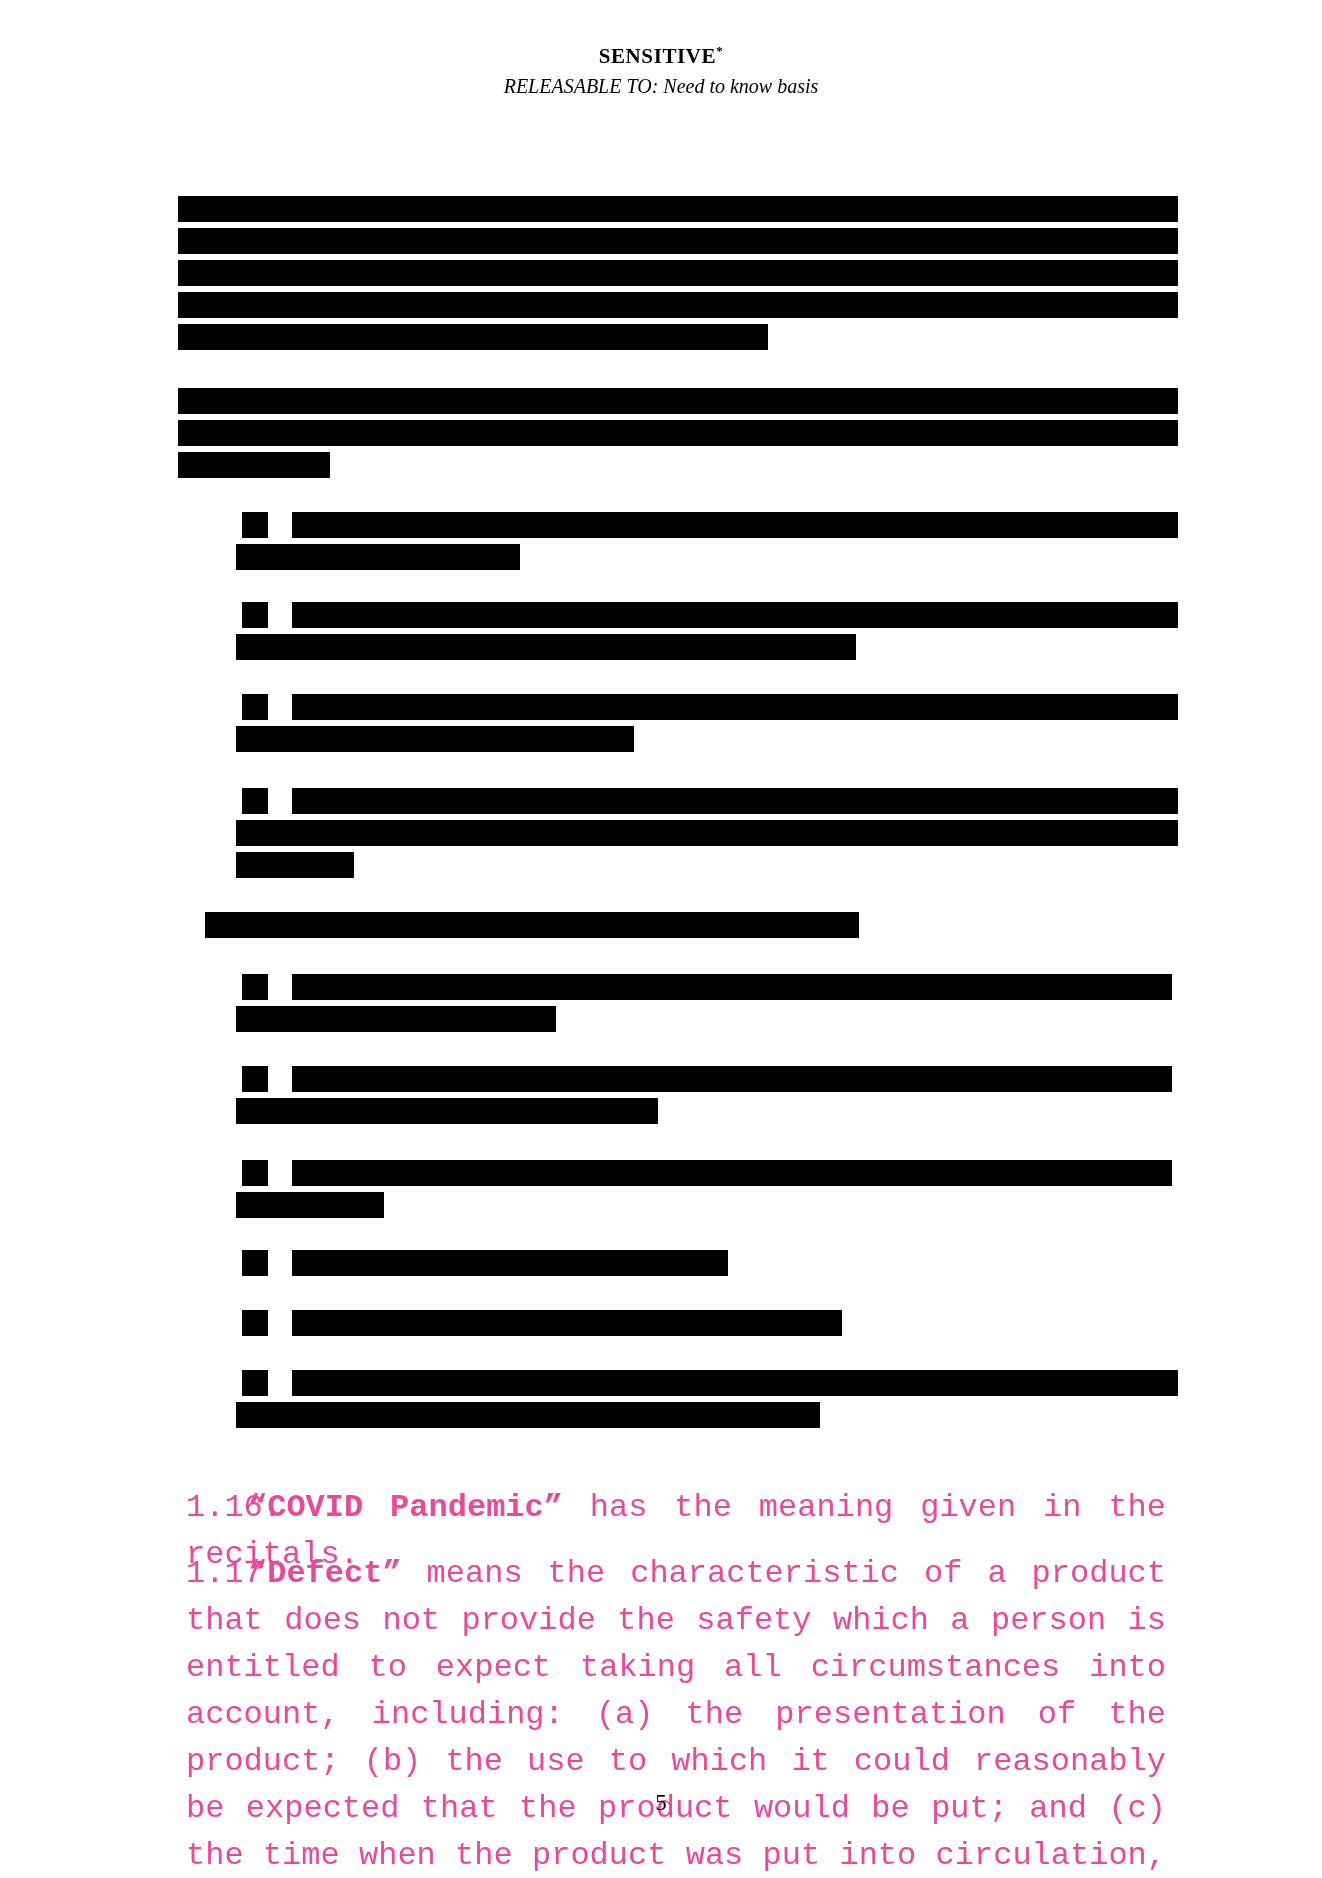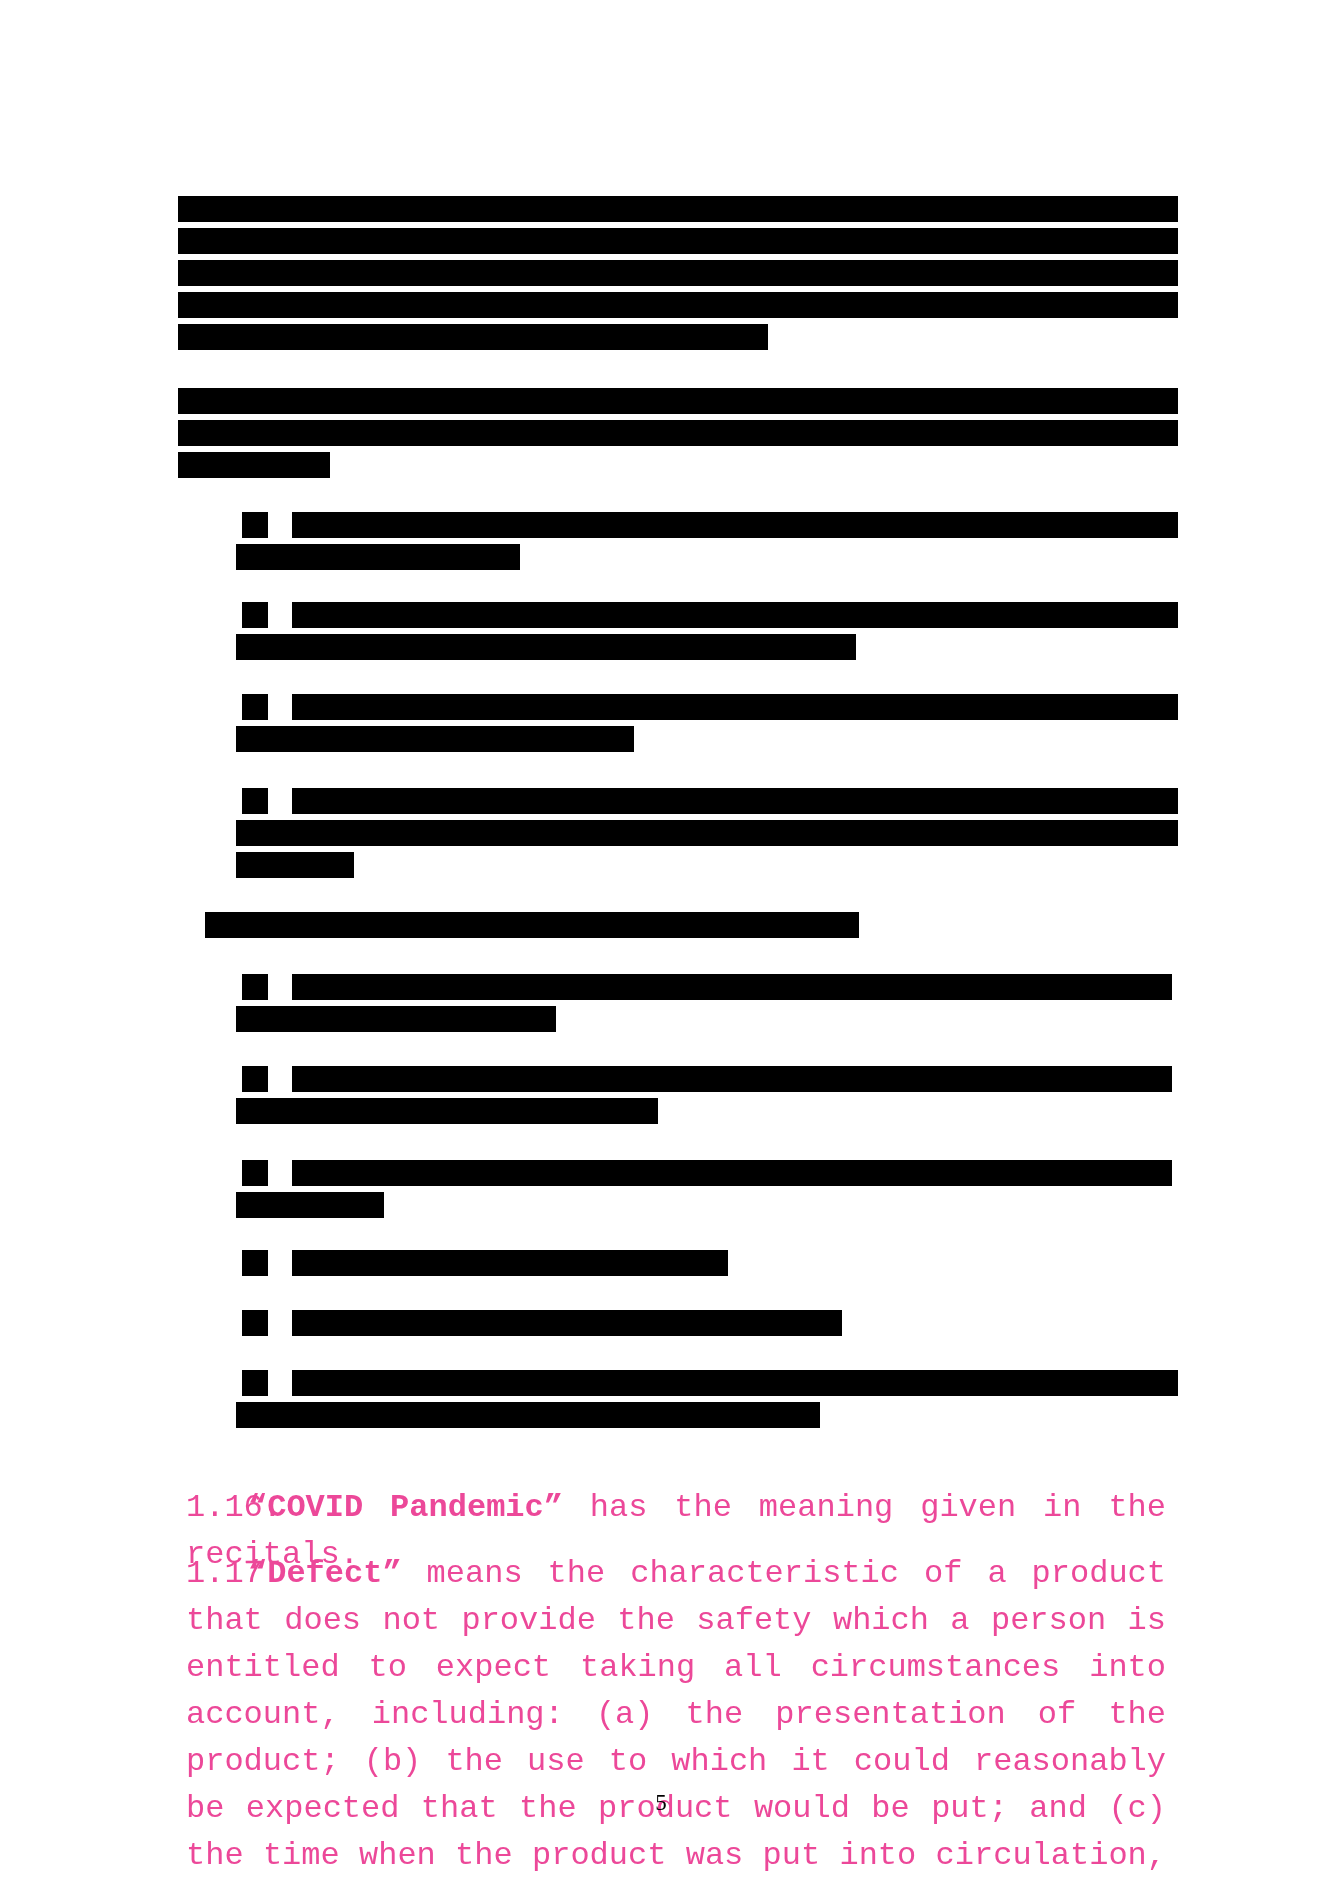--- a/index.html
+++ b/index.html
@@ -107,20 +107,24 @@
     text-align: center;
     font-family: "Liberation Serif", serif;
     font-size: 23px;
   }
 </style>
 </head>
 <body>
 
 <div class="page">
 
+  <div class="header">
+    <div class="classification"><span>SENSITIVE</span><sup>*</sup></div>
+    <div class="releasable">RELEASABLE TO: Need to know basis</div>
+  </div>
 
   <div class="redactions">
 
     <div class="bar" style="left:178px; top:196px; width:1000px;"></div>
     <div class="bar" style="left:178px; top:228px; width:1000px;"></div>
     <div class="bar" style="left:178px; top:260px; width:1000px;"></div>
     <div class="bar" style="left:178px; top:292px; width:1000px;"></div>
     <div class="bar" style="left:178px; top:324px; width:590px;"></div>
 
     <div class="bar" style="left:178px; top:388px; width:1000px;"></div>

